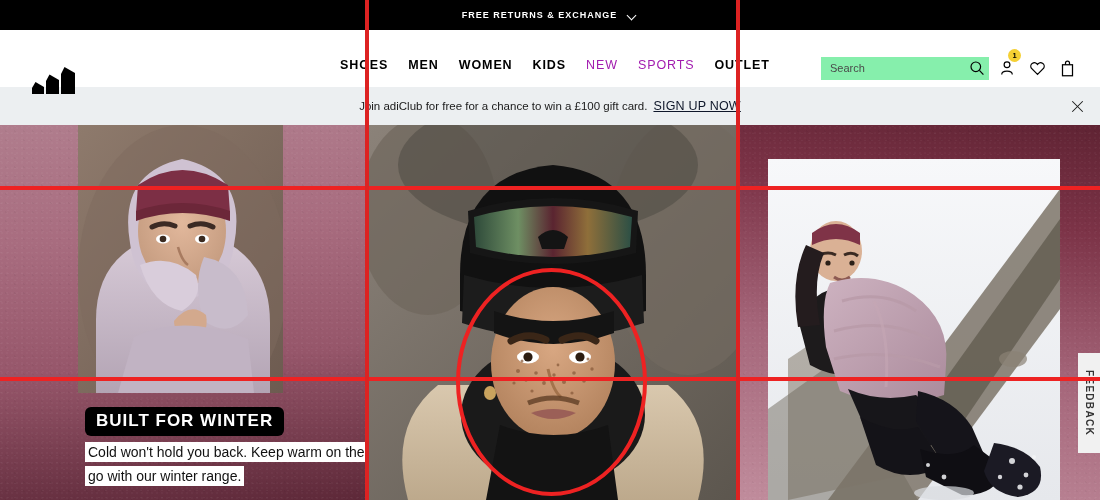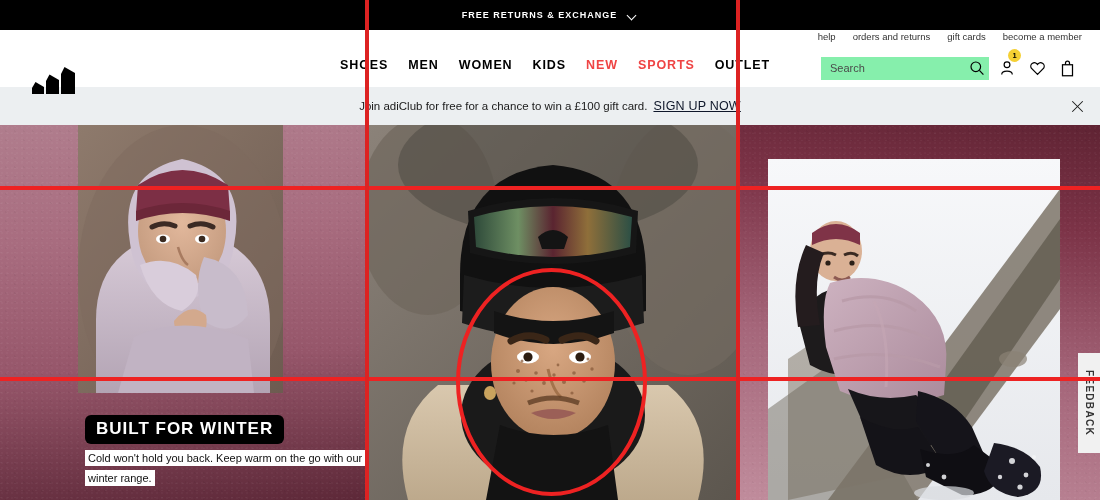--- a/index.html
+++ b/index.html
@@ -104,22 +104,22 @@
   .mainnav a {
     font-size: 12.5px;
     font-weight: 700;
     letter-spacing: 0.9px;
     text-decoration: none;
     color: #000000;
     font-family: "Liberation Sans", sans-serif;
     text-transform: uppercase;
   }
   .mainnav a.dim {
-    color: #ef4444;
-    font-weight: 700;
+    color: #a21caf;
+    font-weight: 400;
   }
 
   
   .searchzone {
     position: absolute;
     right: 18px;
     top: 33px;
     display: flex;
     align-items: center;
     gap: 0;
@@ -278,21 +278,21 @@
     line-height: 1.05;
     border-radius: 6px;
   }
   .caption-sub {
     margin-top: 4px;
     max-width: 318px;
   }
   .caption-sub span {
     background: #ffffff;
     color: #111111;
-    font-size: 11px;
+    font-size: 14px;
     line-height: 1.72;
     padding: 2px 3px;
     font-family: "Liberation Sans", sans-serif;
     box-decoration-break: clone;
     -webkit-box-decoration-break: clone;
   }
 
   
   .feedback {
     position: absolute;
@@ -340,26 +340,20 @@
   <div class="header">
 
     <div class="logo">
       <svg viewBox="0 0 60 30" width="60" height="30" aria-hidden="true">
         <polygon points="2,27 14,27 14,20 5.5,15 2,21" fill="#000"></polygon>
         <polygon points="16,27 29,27 29,13 19.5,7.5 16,14" fill="#000"></polygon>
         <polygon points="31,27 45,27 45,6 34.5,0 31,7" fill="#000"></polygon>
       </svg>
     </div>
 
-    <div class="utility">
-      <a href="#">help</a>
-      <a href="#">orders and returns</a>
-      <a href="#">gift cards</a>
-      <a href="#">become a member</a>
-    </div>
 
     <nav class="mainnav">
       <a href="#">SHOES</a>
       <a href="#">MEN</a>
       <a href="#">WOMEN</a>
       <a href="#">KIDS</a>
       <a href="#" class="dim">NEW</a>
       <a href="#" class="dim">SPORTS</a>
       <a href="#">OUTLET</a>
     </nav>

